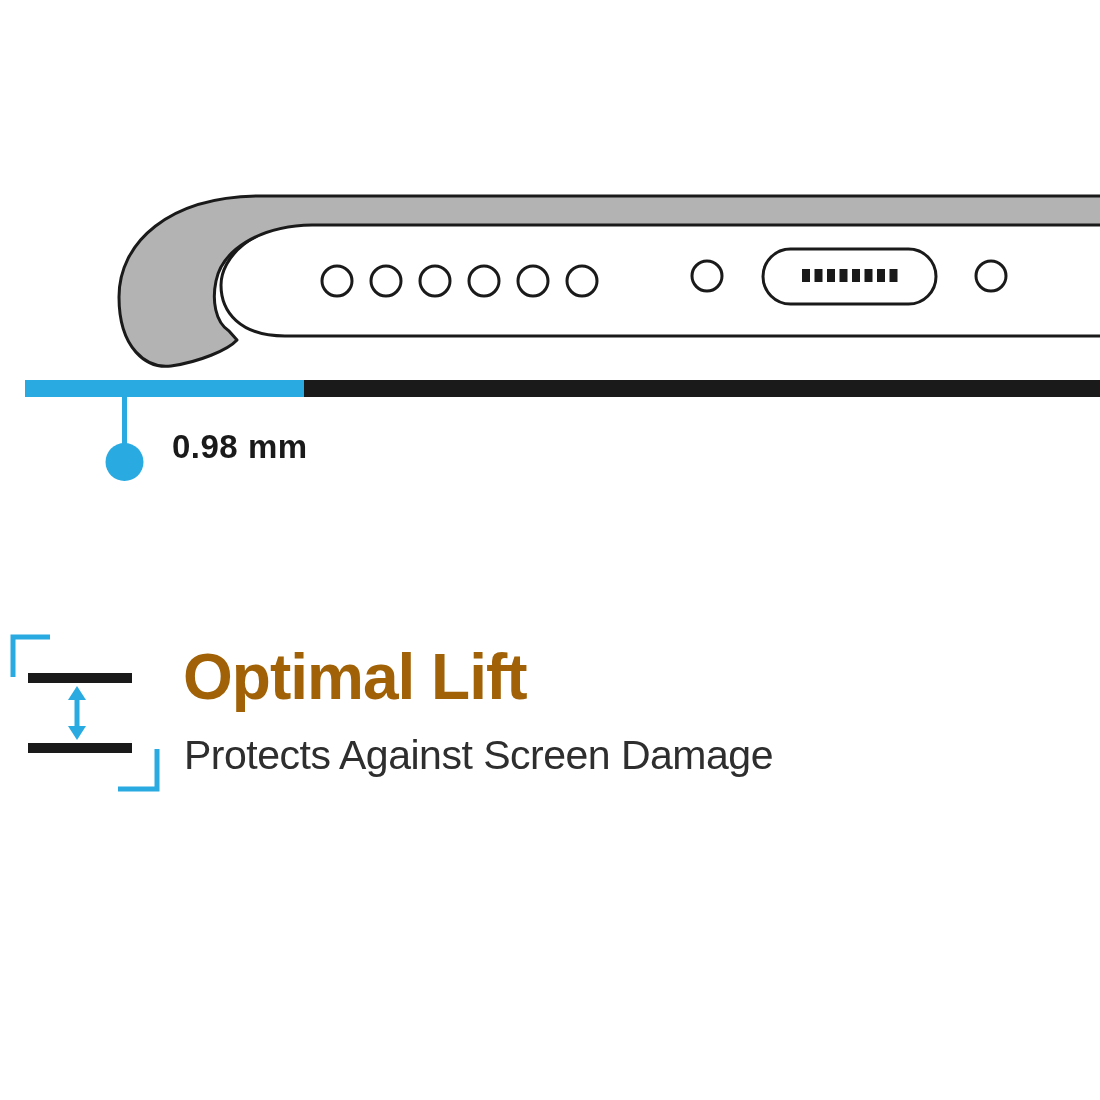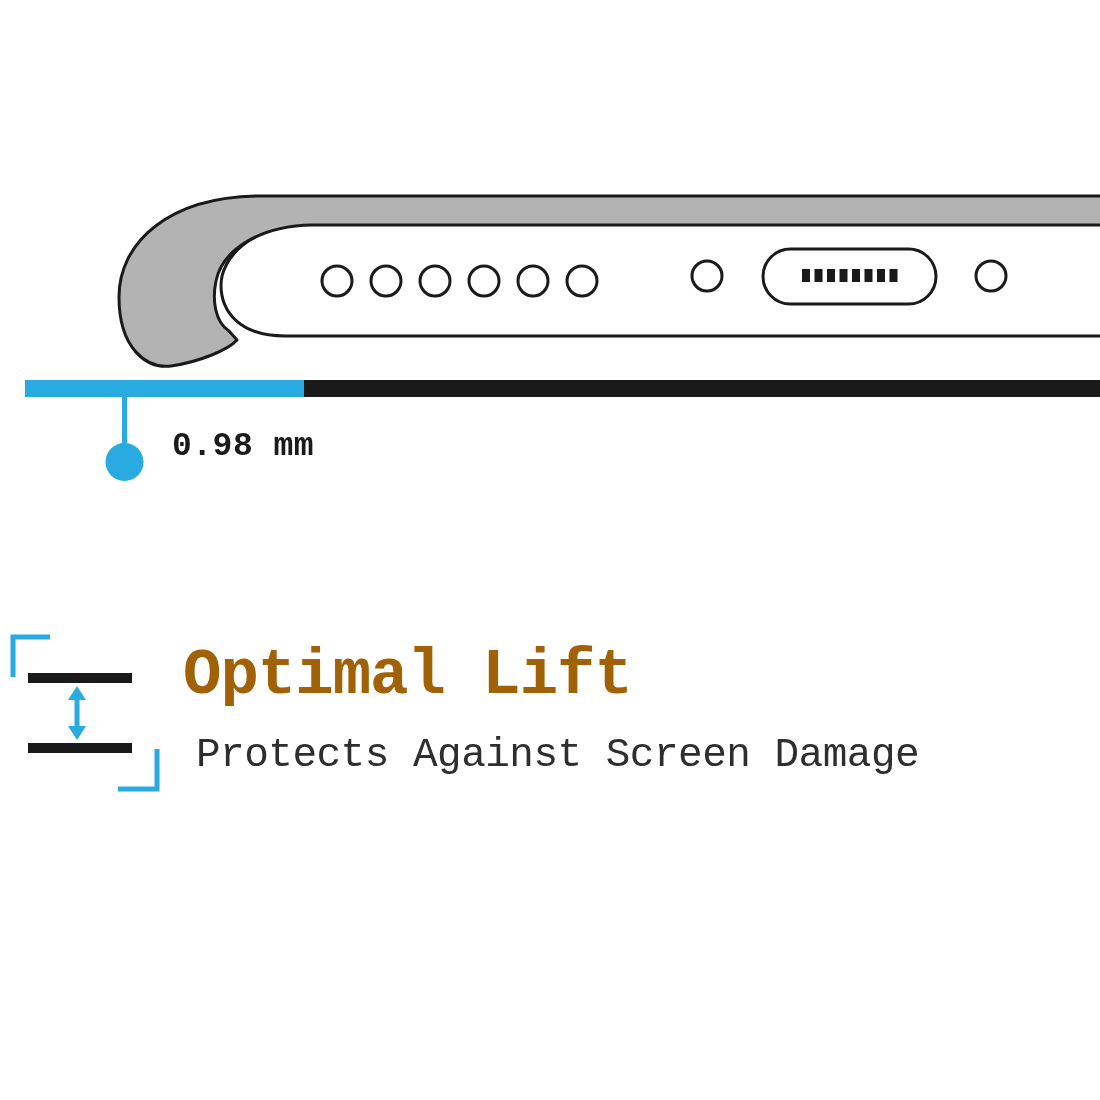--- a/index.html
+++ b/index.html
@@ -6,21 +6,21 @@
     margin: 0;
     padding: 0;
     background: #ffffff;
   }
   .canvas {
     position: relative;
     width: 1100px;
     height: 1100px;
     background: #ffffff;
     overflow: hidden;
-    font-family: Liberation Mono, monospace;
+    font-family: Liberation Sans, sans-serif;
   }
   .diagram-svg {
     position: absolute;
     left: 0;
     top: 0;
     width: 1100px;
     height: 1100px;
   }
   .measure-label {
     position: absolute;
@@ -44,21 +44,20 @@
   }
   .feature-subtitle {
     position: absolute;
     left: 184px;
     top: 732px;
     font-size: 41px;
     font-weight: normal;
     color: #2e2e2e;
     letter-spacing: -0.5px;
     white-space: nowrap;
-    margin-left: 12px;
   }
 </style>
 </head>
 <body>
 
 <div class="canvas">
 
   <svg class="diagram-svg" viewBox="0 0 1100 1100" xmlns="http://www.w3.org/2000/svg">
 
     <g>

